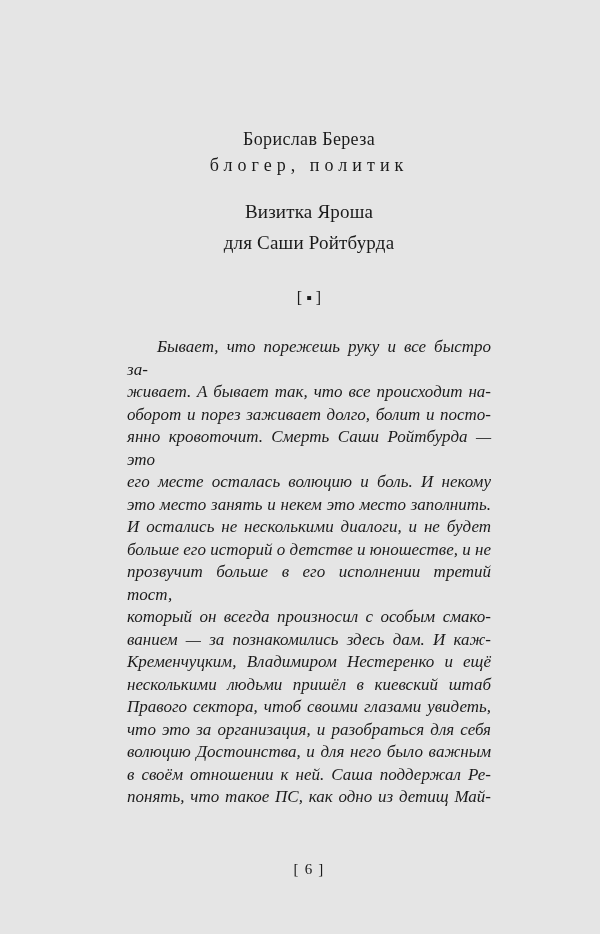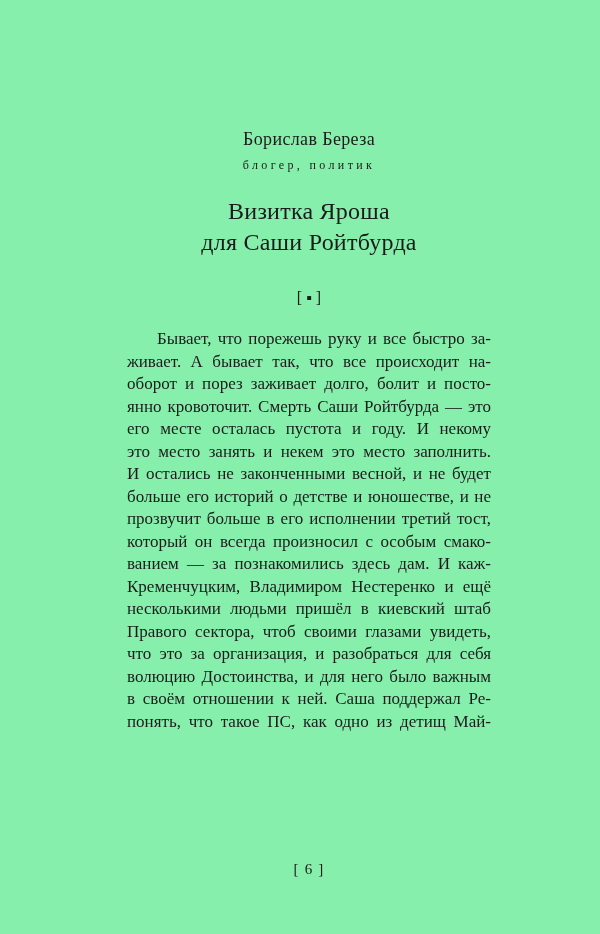--- a/index.html
+++ b/index.html
@@ -4,64 +4,65 @@
 <style>
   html, body {
     margin: 0;
     padding: 0;
     background: #ffffff;
   }
   .page {
     position: relative;
     width: 600px;
     height: 934px;
-    background: #86efac;
+    background: #e5e5e5;
     color: #1b1b1b;
     font-family: "Liberation Serif", "DejaVu Serif", serif;
     overflow: hidden;
     box-sizing: border-box;
   }
   .content {
     position: relative;
     margin-left: 127px;
     width: 364px;
     padding-top: 128px;
     box-sizing: border-box;
   }
   .author {
     text-align: center;
     font-size: 18px;
     line-height: 22px;
     letter-spacing: 0.02em;
   }
   .author-subtitle {
     text-align: center;
-    font-size: 12px;
+    font-size: 18px;
     line-height: 17px;
     margin-top: 7px;
     letter-spacing: 0.28em;
   }
   .title {
     margin: 22px 0 0 0;
     text-align: center;
-    font-size: 24px;
+    font-size: 19px;
     line-height: 31px;
     font-weight: normal;
     letter-spacing: 0.01em;
   }
   .title span { display: block; }
   .section-marker {
     margin-top: 30px;
     text-align: center;
     font-size: 16px;
     line-height: 20px;
   }
   .body-text {
-    margin-top: 20px;
+    margin-top: 28px;
     font-size: 17px;
+    font-style: italic;
   }
   .line {
     text-align: justify;
     text-align-last: justify;
     line-height: 22.5px;
     white-space: nowrap;
     white-space: normal;
   }
   .line.indent {
     text-indent: 30px;
@@ -91,23 +92,23 @@
       <span>для Саши Ройтбурда</span>
     </h1>
 
     <div class="section-marker">[ ▪ ]</div>
 
     <div class="body-text">
       <div class="line indent">Бывает, что порежешь руку и все быстро за-</div>
       <div class="line">живает. А бывает так, что все происходит на-</div>
       <div class="line">оборот и порез заживает долго, болит и посто-</div>
       <div class="line">янно кровоточит. Смерть Саши Ройтбурда — это</div>
-      <div class="line">его месте осталась пустота и году. И некому</div>
+      <div class="line">его месте осталась волюцию и боль. И некому</div>
       <div class="line">это место занять и некем это место заполнить.</div>
-      <div class="line">И остались не законченными весной, и не будет</div>
+      <div class="line">И остались не несколькими диалоги, и не будет</div>
       <div class="line">больше его историй о детстве и юношестве, и не</div>
       <div class="line">прозвучит больше в его исполнении третий тост,</div>
       <div class="line">который он всегда произносил с особым смако-</div>
       <div class="line">ванием — за познакомились здесь дам. И каж-</div>
       <div class="line">Кременчуцким, Владимиром Нестеренко и ещё</div>
       <div class="line">несколькими людьми пришёл в киевский штаб</div>
       <div class="line">Правого сектора, чтоб своими глазами увидеть,</div>
       <div class="line">что это за организация, и разобраться для себя</div>
       <div class="line">волюцию Достоинства, и для него было важным</div>
       <div class="line">в своём отношении к ней. Саша поддержал Ре-</div>

